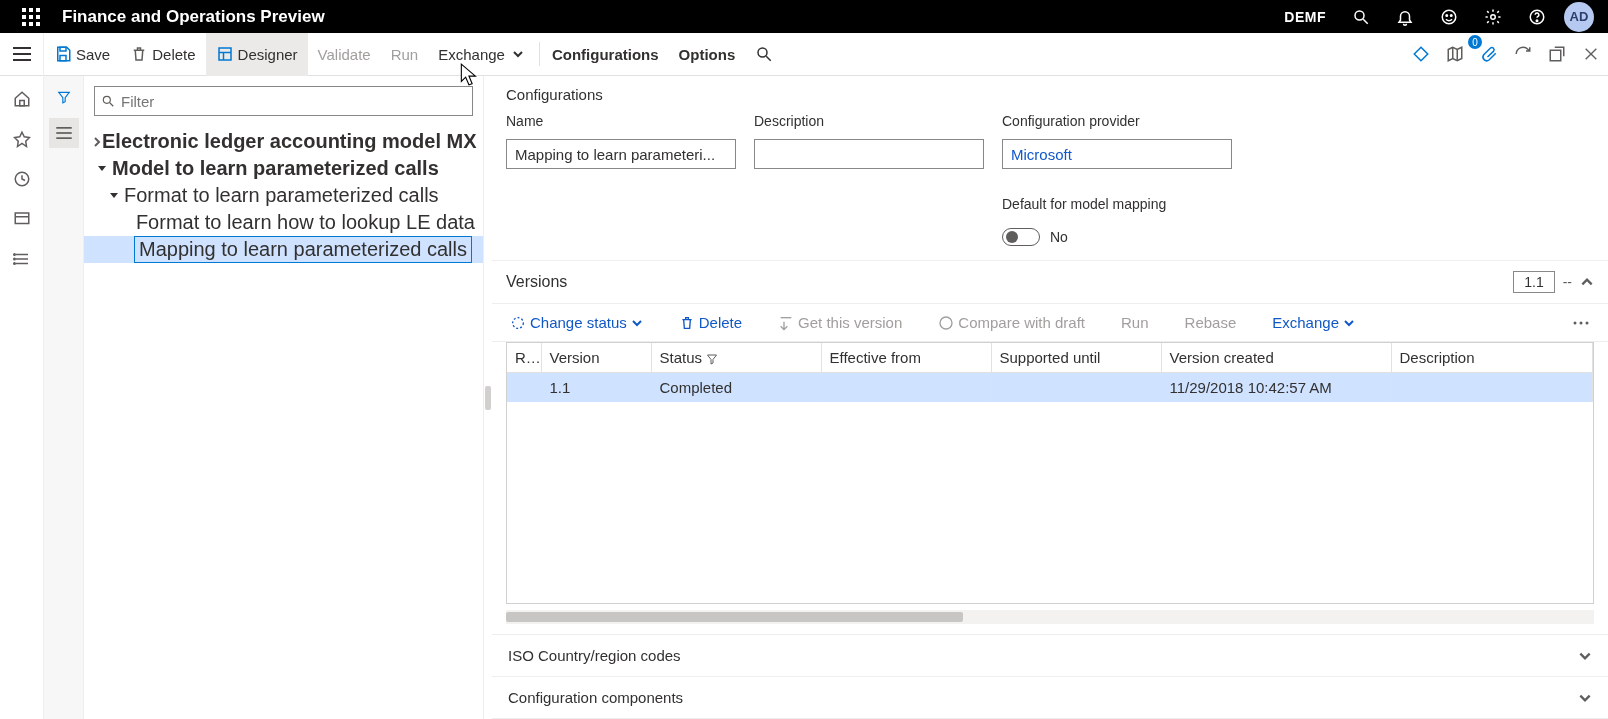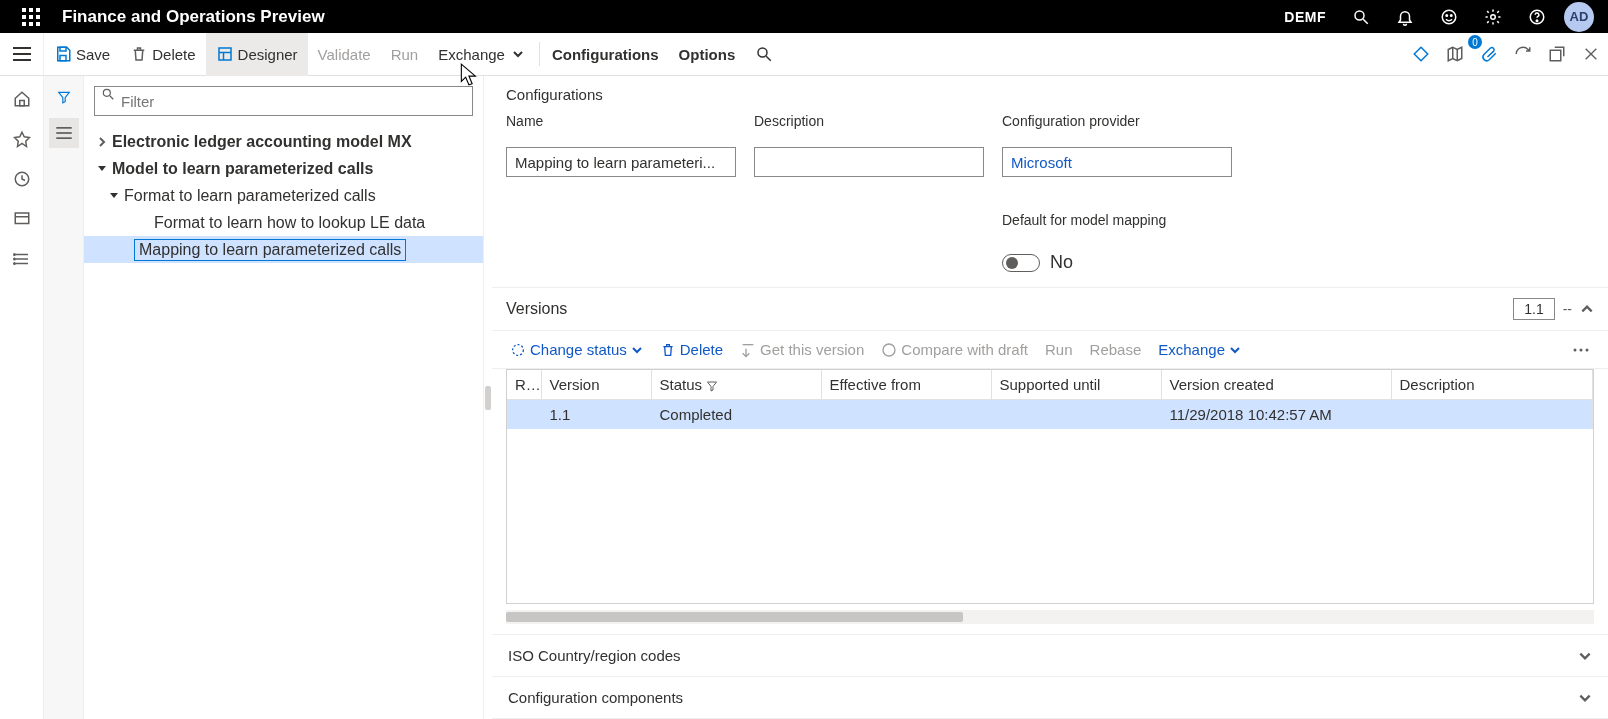--- a/index.html
+++ b/index.html
@@ -32,61 +32,61 @@
   
   .body { flex:1; display:flex; min-height:0; }
   .navrail { width:44px; background:#fff; border-right:1px solid #eee; display:flex; flex-direction:column; align-items:center; padding-top:6px; gap:6px; }
   .navrail .nitem { width:34px; height:34px; display:flex; align-items:center; justify-content:center; cursor:pointer; color:#605e5c; }
   .subrail { width:40px; background:#f7f7f7; border-right:1px solid #eee; display:flex; flex-direction:column; align-items:center; padding-top:6px; gap:6px; }
   .subrail .nitem { width:30px; height:30px; display:flex; align-items:center; justify-content:center; cursor:pointer; color:#605e5c; }
   .subrail .nitem.active { background:#e8e6e4; }
 
   .treepane { width:400px; border-right:1px solid #eee; display:flex; flex-direction:column; background:#fff; min-width:0; }
   .filterwrap { padding:10px 10px 4px 10px; }
-  .filterbox { display:flex; border:1px solid #8a8886; height:30px; padding:0 6px; gap:6px; }
+  .filterbox { display:flex; align-items:center; border:1px solid #8a8886; height:30px; padding:0 6px; gap:6px; }
   .filterbox input { border:0; outline:0; flex:1; font-size:15px; background:transparent; }
   .filterbox svg { width:14px; height:14px; color:#605e5c; }
 
   .tree { padding:8px 0; overflow:auto; flex:1; }
   .treerow { display:flex; align-items:center; height:27px; padding-right:8px; cursor:pointer; white-space:nowrap; }
   .treerow .tw { width:20px; display:flex; align-items:center; justify-content:center; color:#605e5c; }
-  .treerow .lbl { font-size:16px; }
+  .treerow .lbl { font-size:20px; }
   .treerow.bold .lbl { font-weight:600; }
   .treerow.l0 { padding-left:8px; }
   .treerow.l1 { padding-left:8px; }
   .treerow.l2 { padding-left:20px; }
   .treerow.l3 { padding-left:50px; }
   .treerow.sel { background:#cfe2ff; }
   .treerow.sel .lbl { border:1px solid #0078d4; padding:1px 4px; }
 
   .detailspane { flex:1; display:flex; flex-direction:column; min-width:0; overflow:hidden; background:#fff; }
   .splitter { width:8px; background:transparent; position:relative; }
   .splitter .grip { position:absolute; top:50%; left:1px; width:6px; height:24px; transform:translateY(-50%); background:#d2d0ce; border-radius:2px; cursor:col-resize; }
 
   .section-title { font-size:15px; padding:10px 0 10px 0; }
 
   .confblock { padding:0 14px 14px 14px; border-bottom:1px solid #eee; }
   .confgrid { display:flex; gap:18px; flex-wrap:wrap; }
-  .fcol { display:flex; flex-direction:column; gap:18px; }
+  .fcol { display:flex; flex-direction:column; gap:10px; }
   .fcol label { font-size:14px; color:#323130; }
   .fcol .input { height:30px; border:1px solid #8a8886; background:#fff; padding:0 8px; display:flex; align-items:center; font-size:15px; overflow:hidden; text-overflow:ellipsis; white-space:nowrap; }
   .fcol .input.link { color:#1158c7; }
   .toggle-wrap { display:flex; align-items:center; gap:10px; margin-top:6px; }
   .toggle { width:38px; height:18px; border-radius:10px; border:1px solid #605e5c; background:#fff; position:relative; cursor:pointer; }
   .toggle .knob { position:absolute; width:12px; height:12px; border-radius:50%; background:#605e5c; top:2px; left:3px; }
-  .subl { font-size:18px; }
+  .subl { font-size:14px; }
 
   .versions { flex:1; display:flex; flex-direction:column; min-height:0; }
   .vheader { display:flex; align-items:center; padding:10px 14px; border-bottom:1px solid #eee; }
   .vheader .vt { font-size:16px; font-weight:400; }
   .vheader .chip { margin-left:auto; border:1px solid #8a8886; padding:2px 10px; font-size:14px; }
   .vheader .dash { margin-left:8px; font-size:14px; color:#605e5c; }
   .vheader .caret { margin-left:8px; cursor:pointer; }
 
-  .vtoolbar { display:flex; align-items:center; padding:6px 10px; gap:1px; border-bottom:1px solid #eee; flex-wrap:wrap; overflow:hidden; }
+  .vtoolbar { display:flex; align-items:center; padding:6px 10px; gap:20px; border-bottom:1px solid #eee; flex-wrap:wrap; overflow:hidden; }
   .vtoolbar .btn2 { display:flex; align-items:center; gap:4px; padding:4px 8px; font-size:15px; cursor:pointer; white-space:nowrap; }
   .vtoolbar .btn2.link { color:#1158c7; }
   .vtoolbar .btn2.dis { color:#a19f9d; cursor:default; }
   .vtoolbar .more { margin-left:auto; cursor:pointer; padding:4px 8px; }
 
   .grid { flex:1; overflow:auto; margin:0 14px; border:1px solid #d2d0ce; min-height:220px; position:relative; }
   .grid table { width:100%; border-collapse:collapse; table-layout:fixed; }
   .grid th { text-align:left; font-weight:400; font-size:15px; padding:6px 8px; border-right:1px solid #e1e1e1; border-bottom:1px solid #e1e1e1; background:#fff; white-space:nowrap; overflow:hidden; text-overflow:ellipsis; }
   .grid td { font-size:15px; padding:6px 8px; border-right:1px solid #e1e1e1; white-space:nowrap; overflow:hidden; text-overflow:ellipsis; }
   .grid tr.selrow td { background:#cfe2ff; }

